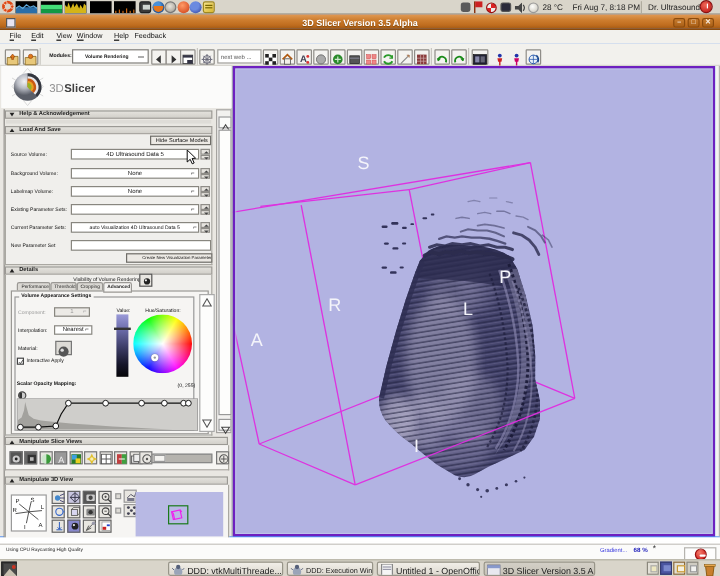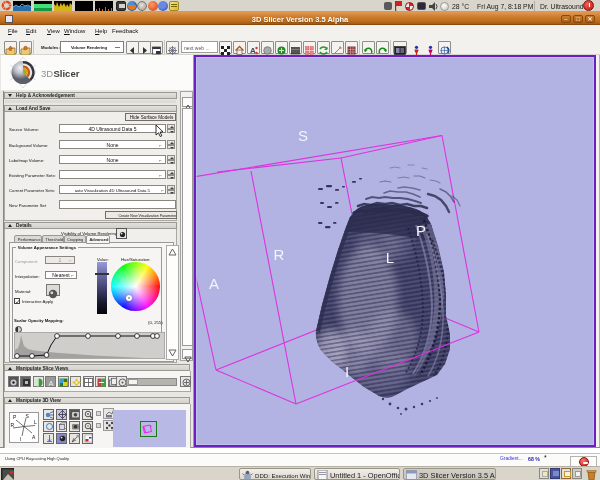--- a/index.html
+++ b/index.html
@@ -1,15 +1,15 @@
 <!DOCTYPE html>
 <html><head><meta charset="utf-8"><style>
 *{margin:0;padding:0;box-sizing:border-box}
 html,body{width:600px;height:480px;overflow:hidden;font-family:"Liberation Sans",sans-serif;background:#fff}
-#root{position:relative;width:600px;height:448px;background:#22c55e}
+#root{position:relative;width:600px;height:448px;background:#3b82f6}
 .abs{position:absolute}
 
 #dpanel{left:0;top:0;width:600px;height:12px;background:#d9d5ca;border-bottom:1px solid #a9a598}
 .mini{position:absolute;top:1px;height:10px;background:#000;overflow:hidden}
 .mini svg{display:block}
 .ticon{position:absolute;top:1px;width:10px;height:10px;border-radius:2px}
 #dpanel .txt{position:absolute;top:2.5px;font-size:6.8px;color:#1a1a1a;white-space:nowrap}
 
 #title{left:0;top:12px;width:600px;height:13px;background:linear-gradient(#e09a55 0%,#cd7d2e 40%,#bf6c1e 75%,#a25a14 100%);border-bottom:1px solid #8a4a0c}
 #title .t{position:absolute;width:100%;text-align:center;top:3px;font-size:7.5px;font-weight:bold;color:#fff;text-shadow:0 0.5px 1px #7a4408}
@@ -758,20 +758,25 @@
 </div>
 
 <div class="abs" id="taskbar">
   <div class="abs" style="left:1px;top:1px;width:13px;height:12px;background:#3a3a3a;border:1px solid #222">
         <svg style="position:absolute;left:1px;top:1px" width="11" height="10">
           <rect x="0" y="0" width="11" height="10" fill="#4a4a4a"></rect>
           <path d="M0 10 L5 4 L11 10 Z" fill="#c8c0b0"></path>
           <circle cx="8.5" cy="2.5" r="1.6" fill="#cc3322"></circle>
         </svg>
       </div>
+  <div class="task" style="left:140px;width:96px"><svg style="position:absolute;left:2px;top:1px" width="11" height="11">
+          <ellipse cx="5.5" cy="6.5" rx="3.5" ry="4" fill="#9aa4b8"></ellipse>
+          <circle cx="5.5" cy="2.5" r="1.8" fill="#55607a"></circle>
+          <path d="M2 5 L0.5 3.5 M9 5 L10.5 3.5" stroke="#55607a" stroke-width="0.8"></path>
+        </svg>DDD: vtkMultiThreade...</div>
   <div class="task" style="left:239px;width:72px"><svg style="position:absolute;left:2px;top:1px" width="11" height="11">
           <ellipse cx="5.5" cy="6.5" rx="3.5" ry="4" fill="#9aa4b8"></ellipse>
           <circle cx="5.5" cy="2.5" r="1.8" fill="#55607a"></circle>
           <path d="M2 5 L0.5 3.5 M9 5 L10.5 3.5" stroke="#55607a" stroke-width="0.8"></path>
         </svg><span style="display:inline-block;transform:scale(0.82);transform-origin:0 50%;white-space:nowrap">DDD: Execution Window</span></div>
   <div class="task" style="left:314px;width:86px"><svg style="position:absolute;left:2px;top:1px" width="11" height="11">
           <rect x="1" y="0" width="9" height="11" fill="#f5f5f5" stroke="#888"></rect>
           <rect x="2" y="2" width="7" height="1" fill="#99a"></rect>
           <rect x="2" y="4" width="7" height="1" fill="#99a"></rect>
         </svg>Untitled 1 - OpenOffic...</div>

